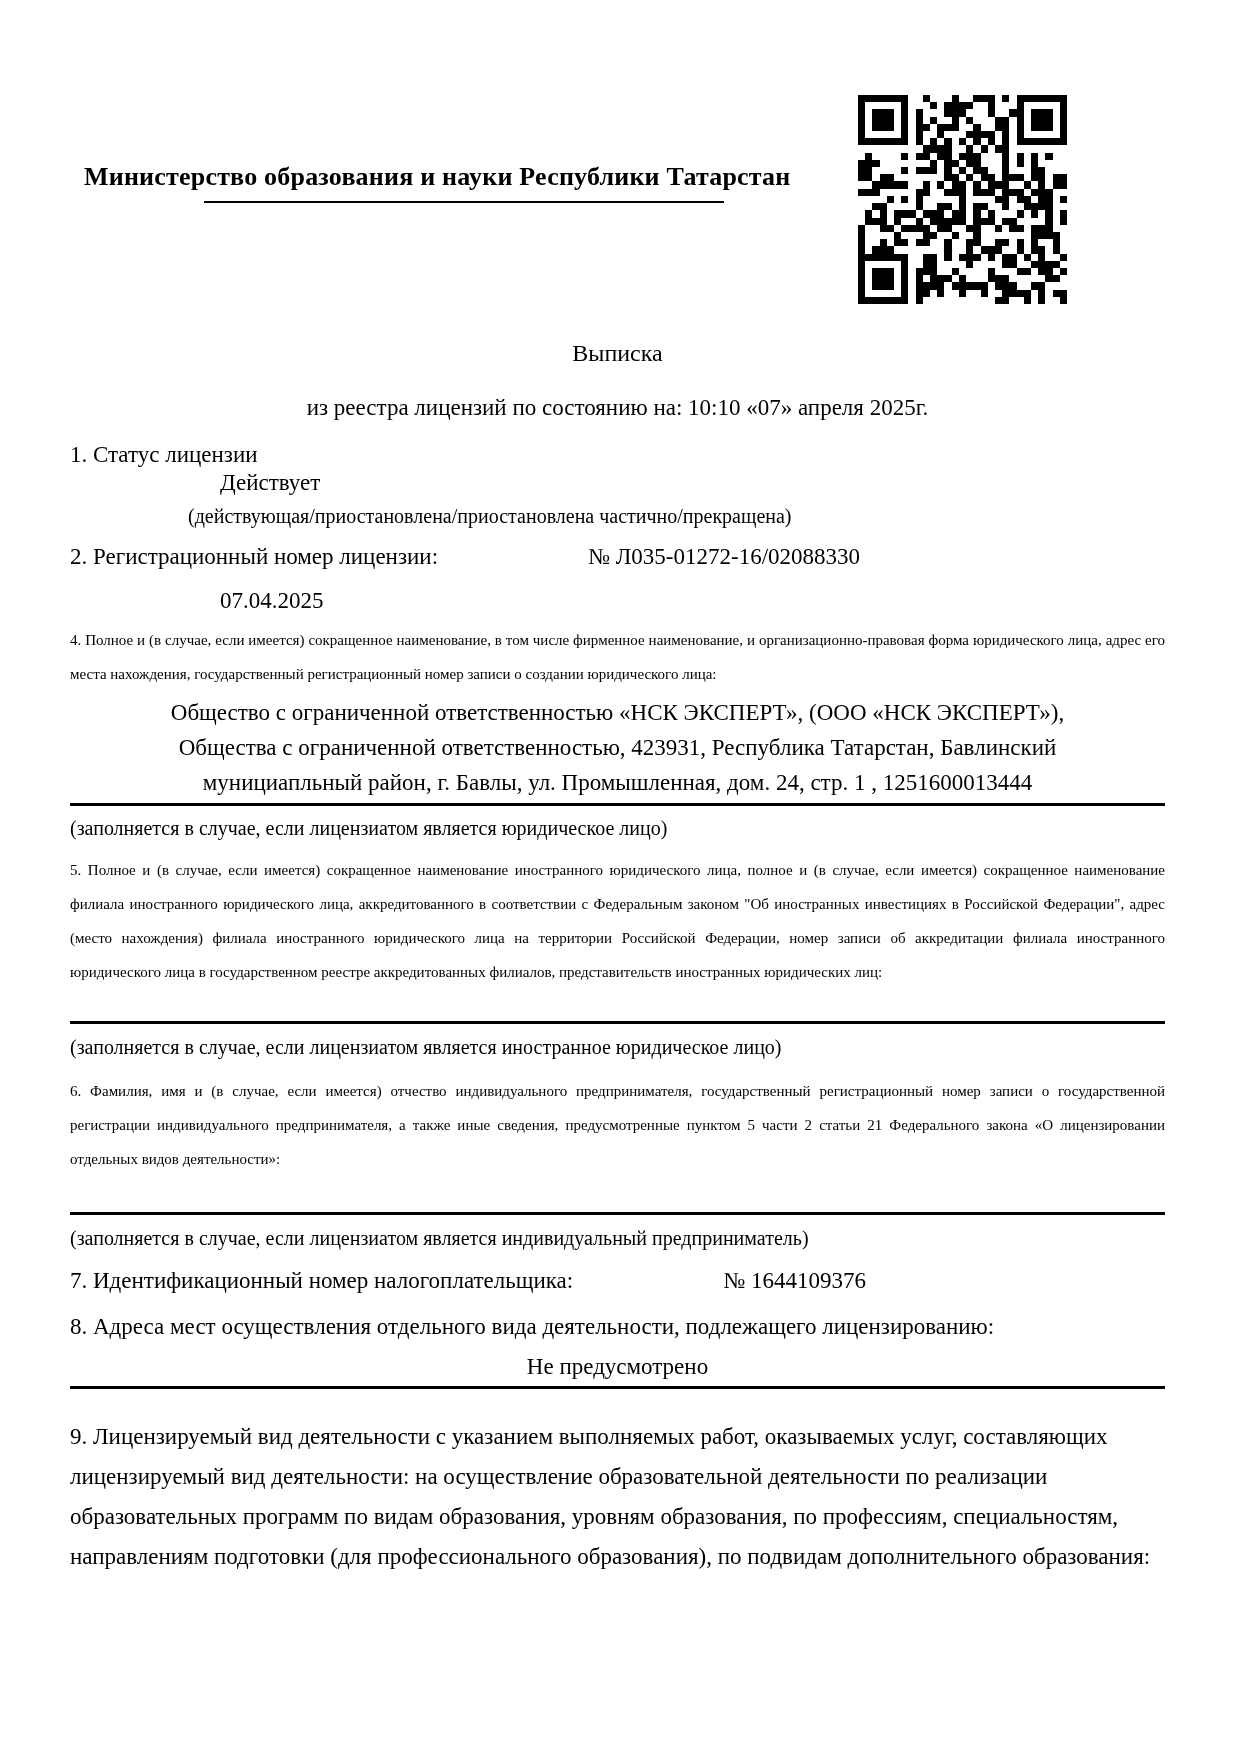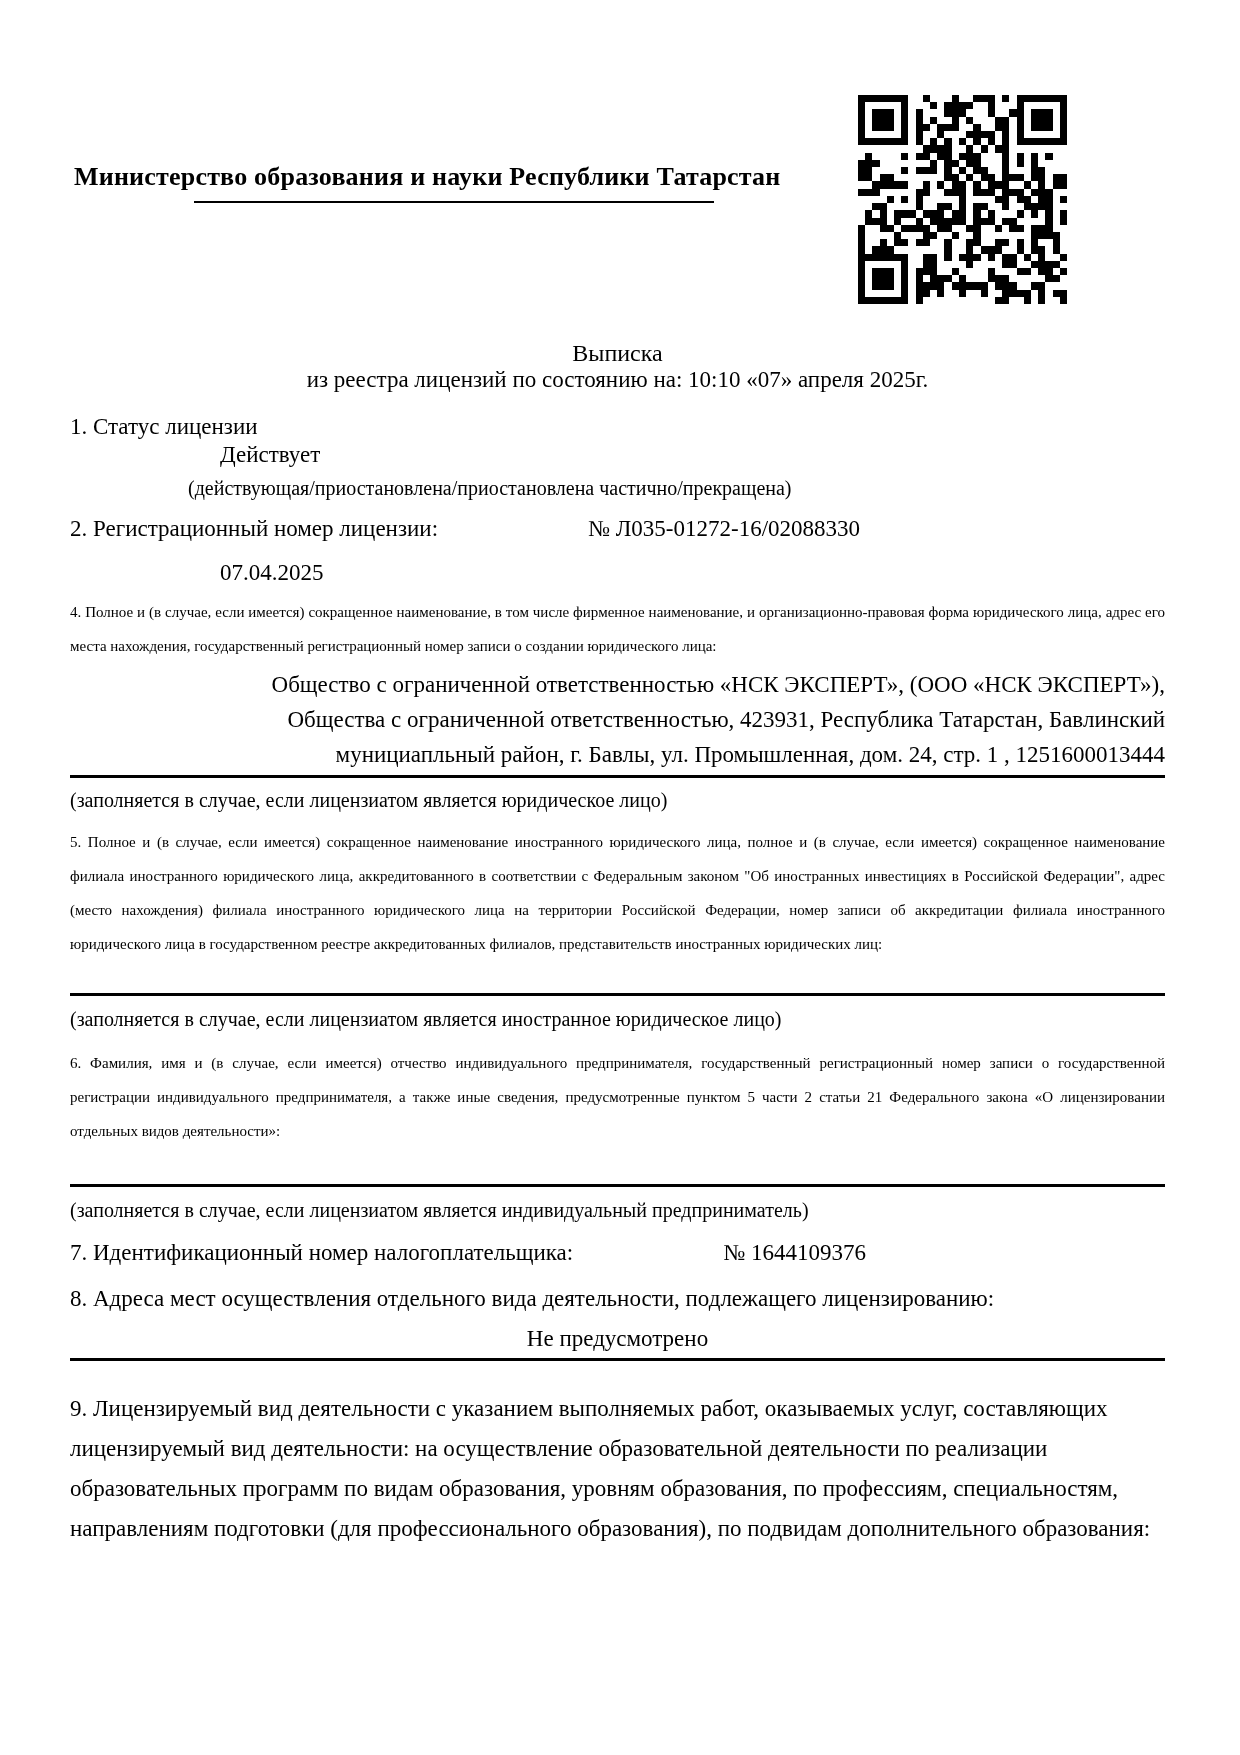--- a/index.html
+++ b/index.html
@@ -12,57 +12,57 @@
   }
   .page {
     position: relative;
     width: 1240px; height: 1755px;
     padding: 0 75px 0 70px;
     background: #fff;
   }
   
   .header { position: relative; height: 340px; }
   .ministry-block {
-    position: absolute; left: 4px; top: 162px;
+    position: absolute; left: 14px; top: 162px;
     width: 682px; text-align: center;
   }
   .ministry-title {
     font-size: 26px; font-weight: bold; white-space: nowrap;
     letter-spacing: 0.2px;
   }
   .ministry-underline {
     width: 520px; height: 0;
     border-top: 2px solid #000;
     margin: 9px 0 0 120px;
   }
   .ministry-caption { font-size: 20px; margin-top: 7px; }
   .qr {
     position: absolute; top: 95px; right: 98px;
     width: 209px; height: 209px;
   }
   .qr svg { display: block; width: 209px; height: 209px; }
   
   .doc-title { text-align: center; font-size: 24px; }
-  .doc-subtitle { text-align: center; font-size: 23px; margin-top: 0; }
+  .doc-subtitle { text-align: center; font-size: 23px; margin-top: 28px; }
   .field-row { display: flex; font-size: 23px; line-height: 28px; }
   .field-row .label { white-space: nowrap; }
   .field-row .value-zone { flex: 1; padding-left: 150px; }
   .row-1 { margin-top: 20px; flex-direction: column; }
   .hint { font-size: 20px; line-height: 26px; text-align: left; }
   .hint-status { margin-top: 6px; padding-left: 118px; }
   .row-2 { margin-top: 14px; }
   .row-3 { margin-top: 16px; }
   .para {
     font-size: 15px; line-height: 34px;
     text-align: justify;
   }
   .para-4 { margin-top: 8px; }
   .value-center {
     font-size: 23px; line-height: 35px;
-    text-align: right; margin-top: 4px;
+    text-align: center; margin-top: 4px;
   }
   .rule {
     border: none; border-top: 3px solid #000;
     height: 0; width: 100%;
   }
   .rule-4 { margin-top: 3px; }
   .hint-4 { margin-top: 9px; }
   .para-5 { margin-top: 12px; }
   .rule-5 { margin-top: 32px; }
   .hint-5 { margin-top: 10px; }

